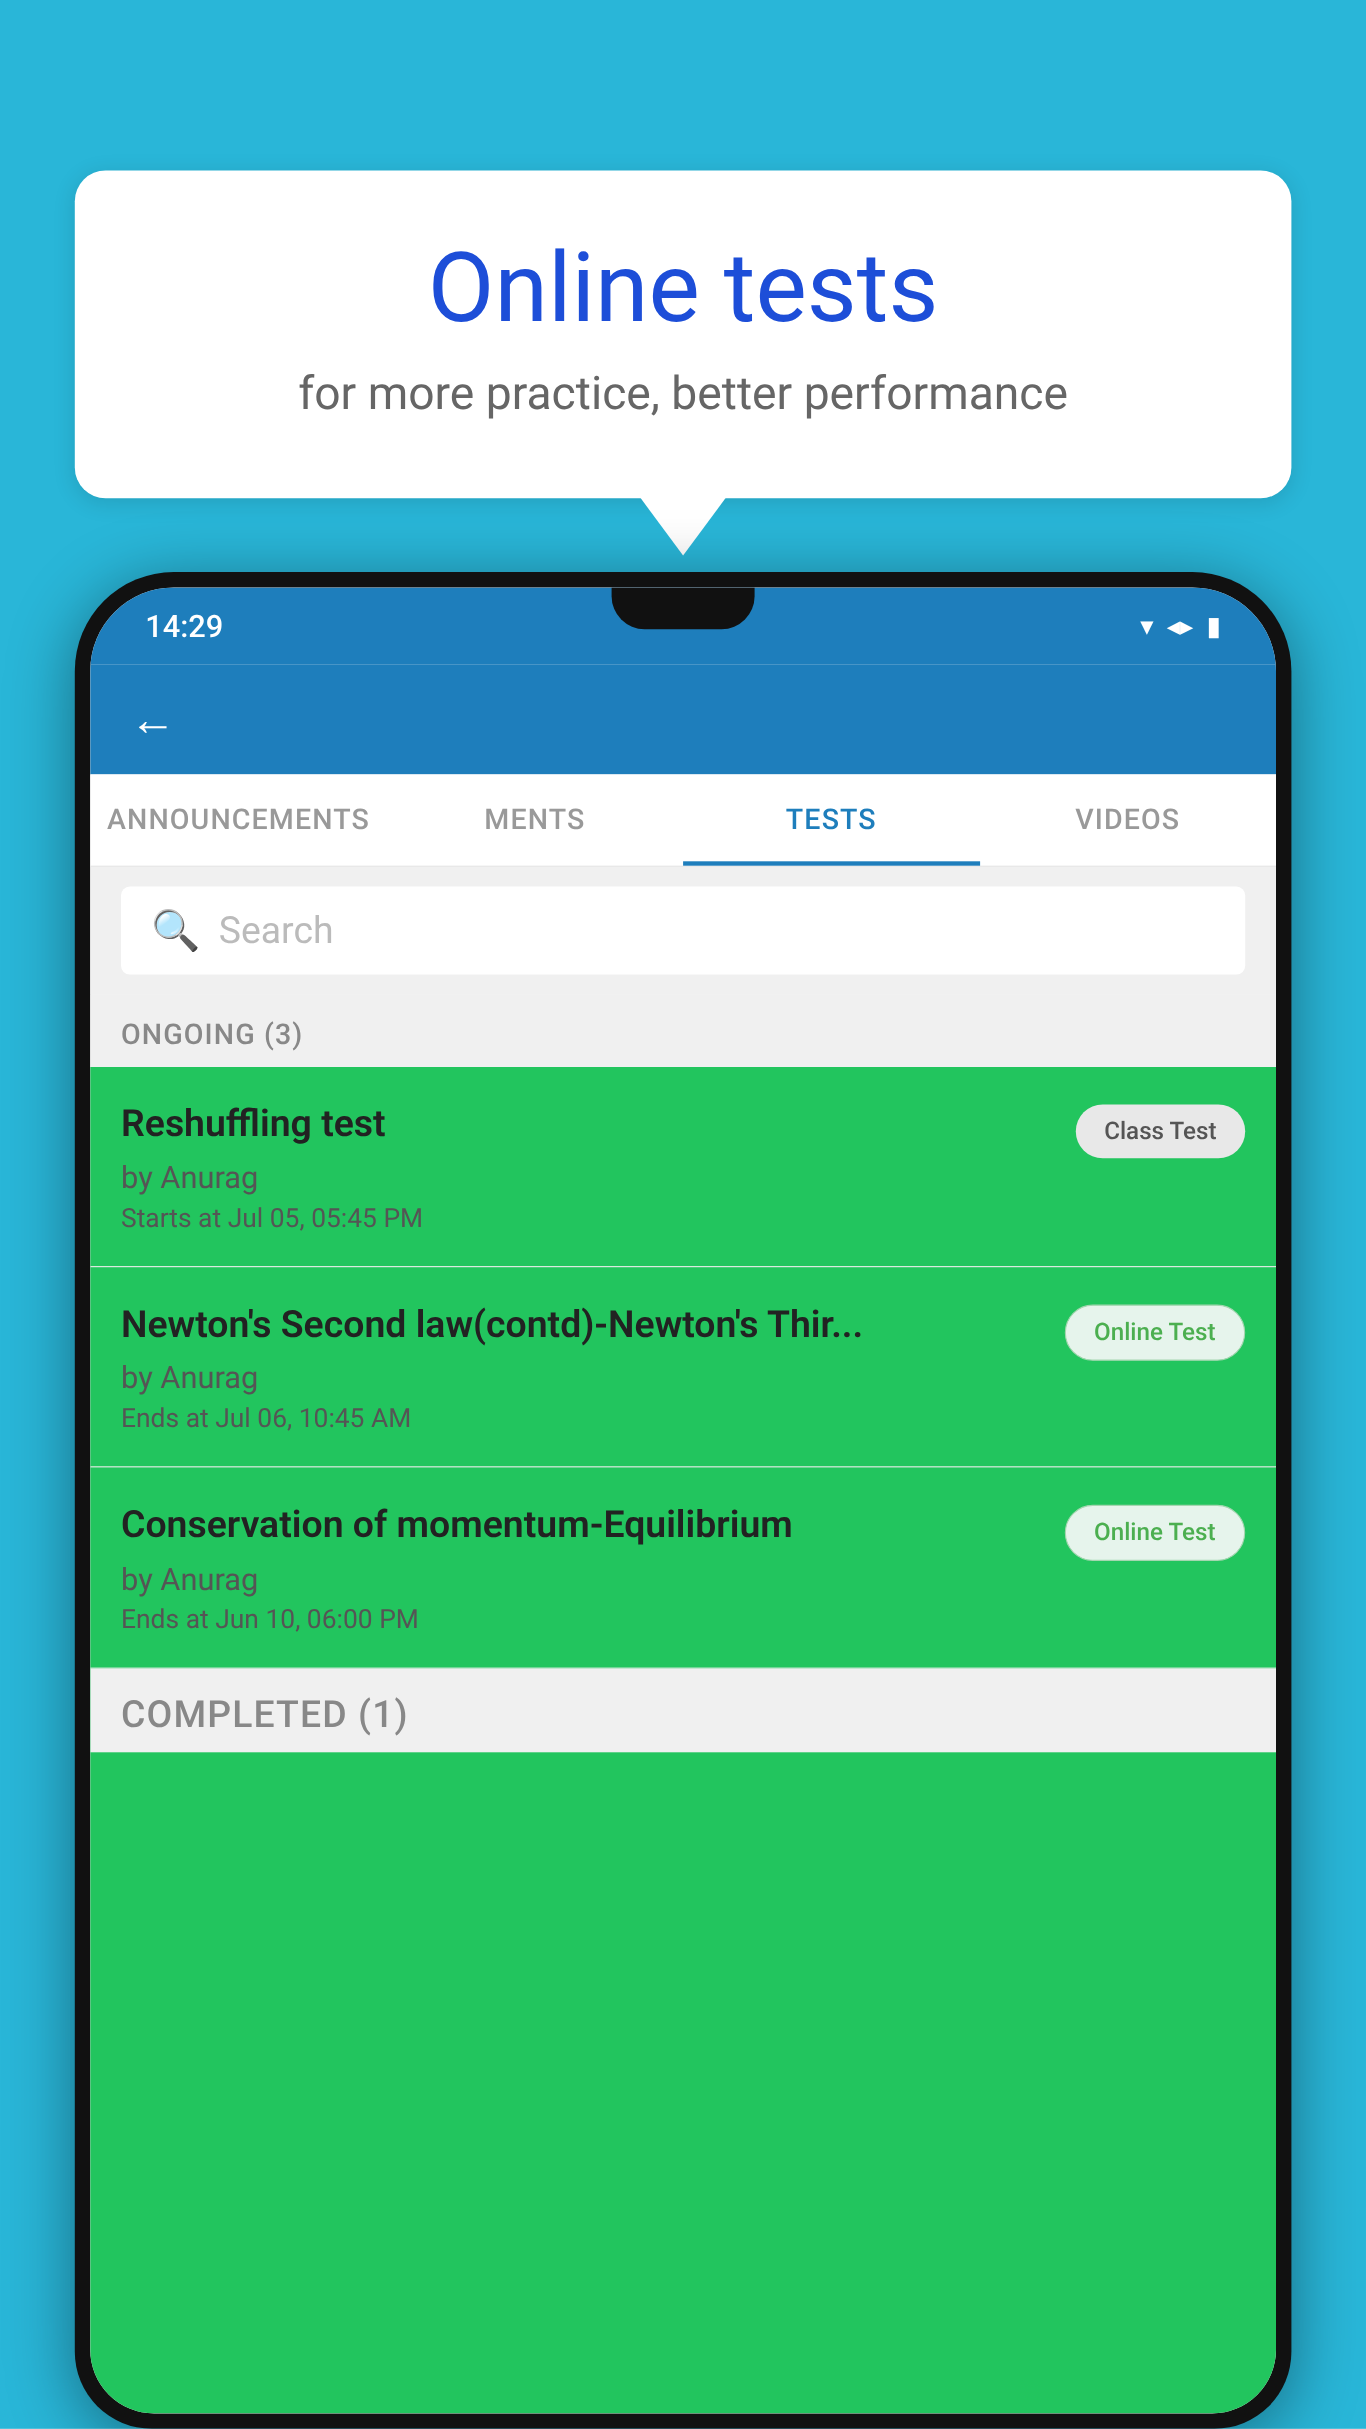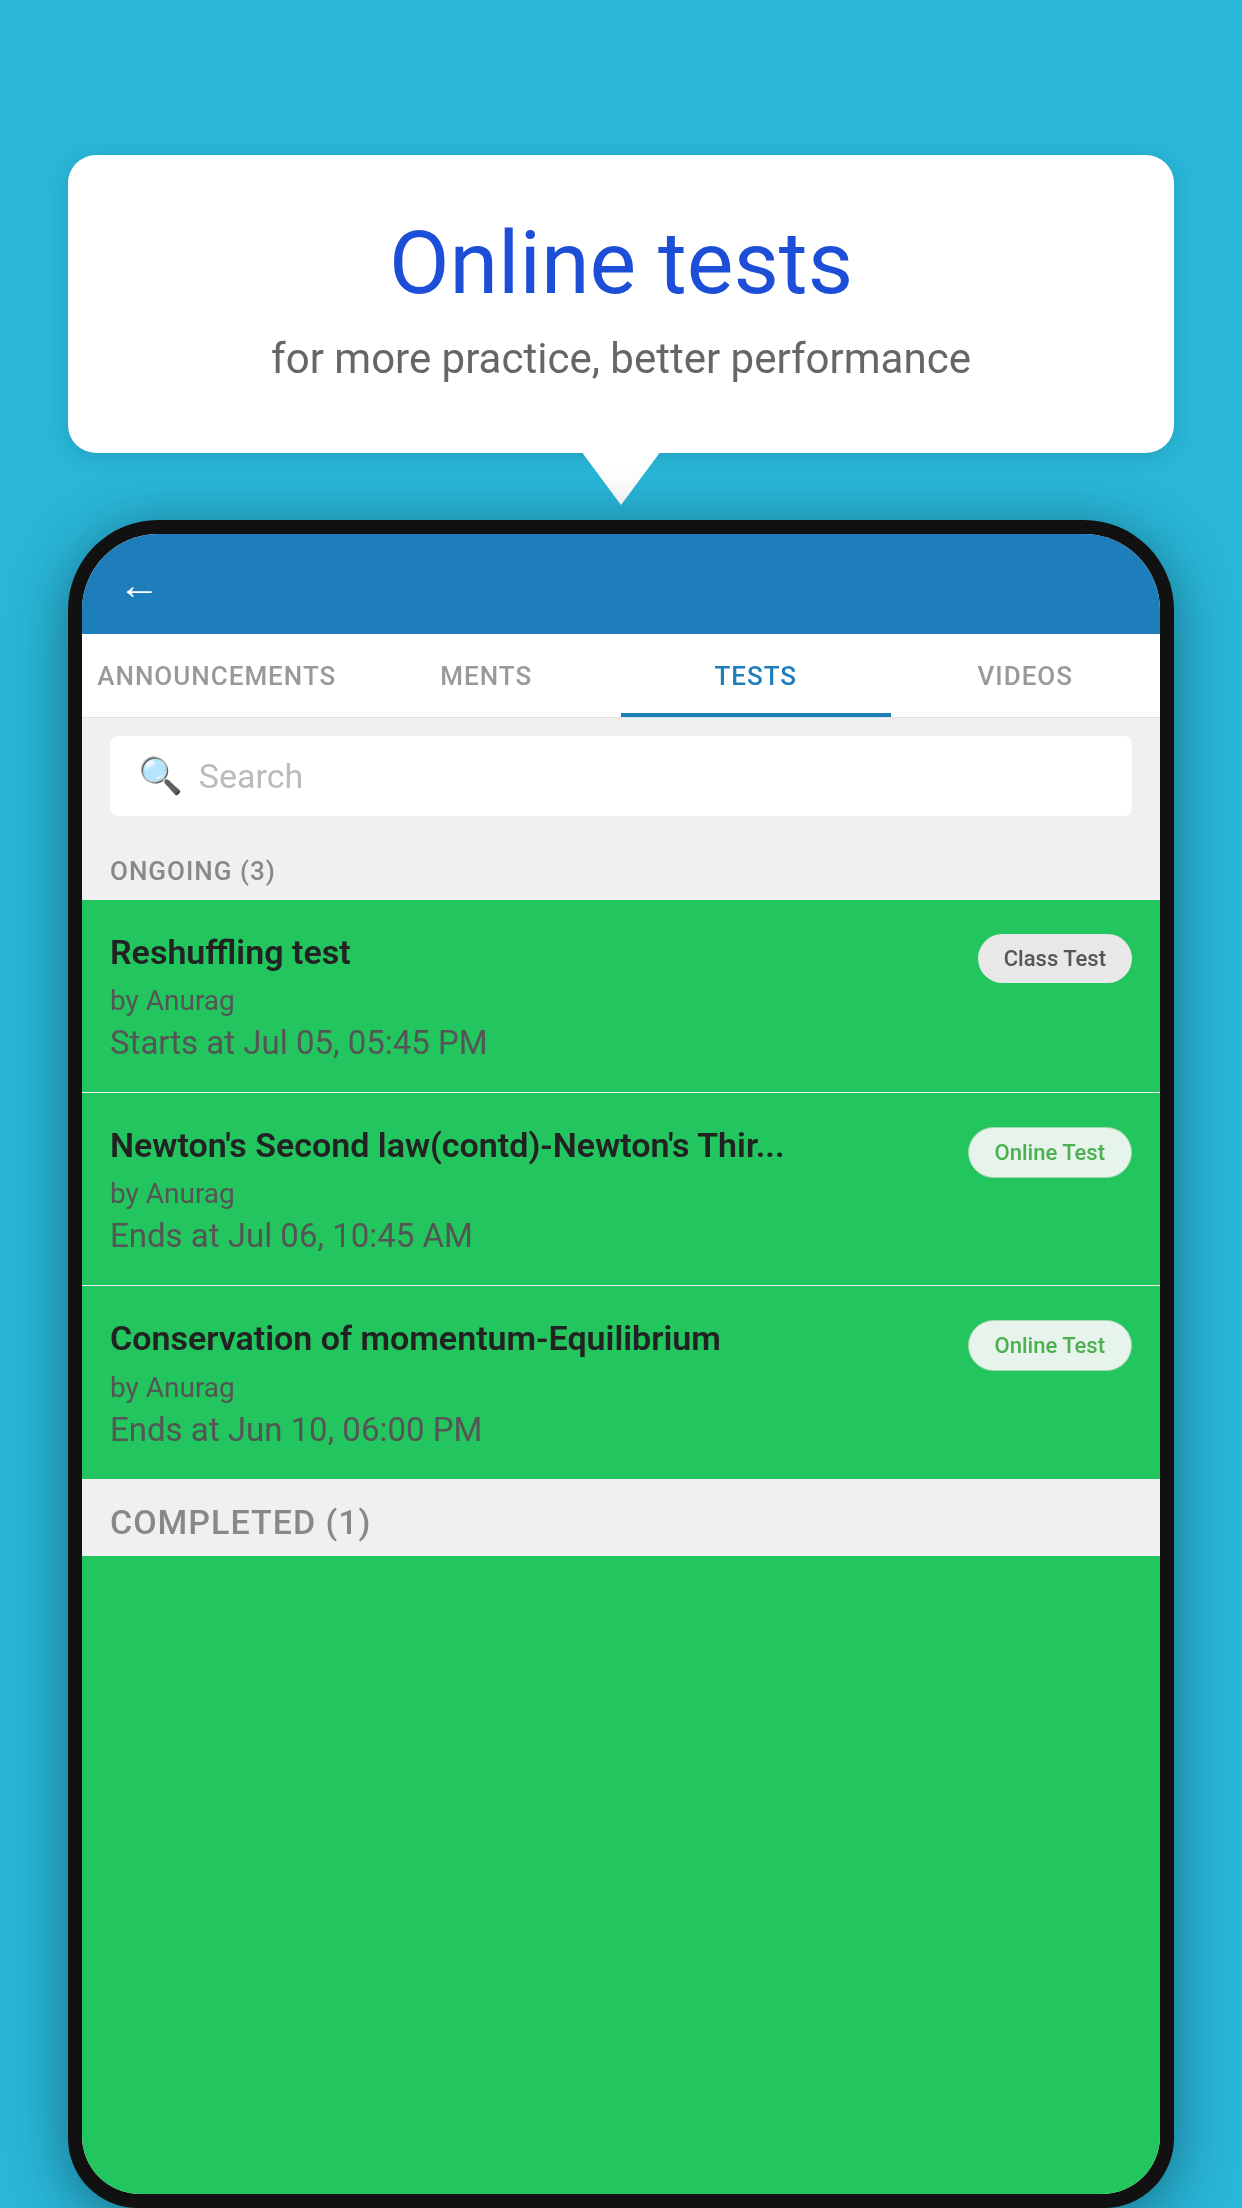--- a/index.html
+++ b/index.html
@@ -237,21 +237,21 @@
       line-height: 1.3;
     }
 
     .test-author {
       font-size: 28px;
       color: #555;
       margin-bottom: 6px;
     }
 
     .test-time {
-      font-size: 33px;
+      font-size: 24px;
       color: #555;
     }
 
     .test-badge {
       border-radius: 40px;
       padding: 12px 26px;
       font-size: 22px;
       font-weight: 500;
       white-space: nowrap;
       flex-shrink: 0;
@@ -283,20 +283,29 @@
 <body>
 
 <div class="speech-bubble">
   <div class="bubble-title">Online tests</div>
   <div class="bubble-subtitle">for more practice, better performance</div>
 </div>
 
 <div class="phone-frame">
   <div class="phone-screen">
 
+    <div class="status-bar">
+      <div class="notch"></div>
+      <span class="status-time">14:29</span>
+      <div class="status-icons">
+        <span>▾</span>
+        <span>◂▸</span>
+        <span>▮</span>
+      </div>
+    </div>
 
     <div class="app-bar">
       <span class="back-arrow">←</span>
     </div>
 
     <div class="tabs-bar">
       <div class="tab-item">
         <span>ANNOUNCEMENTS</span>
       </div>
       <div class="tab-item">

